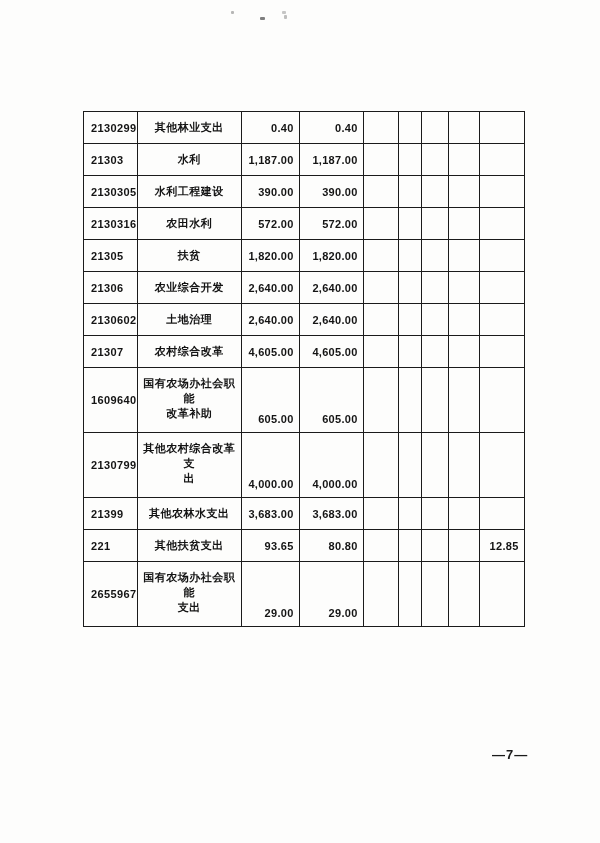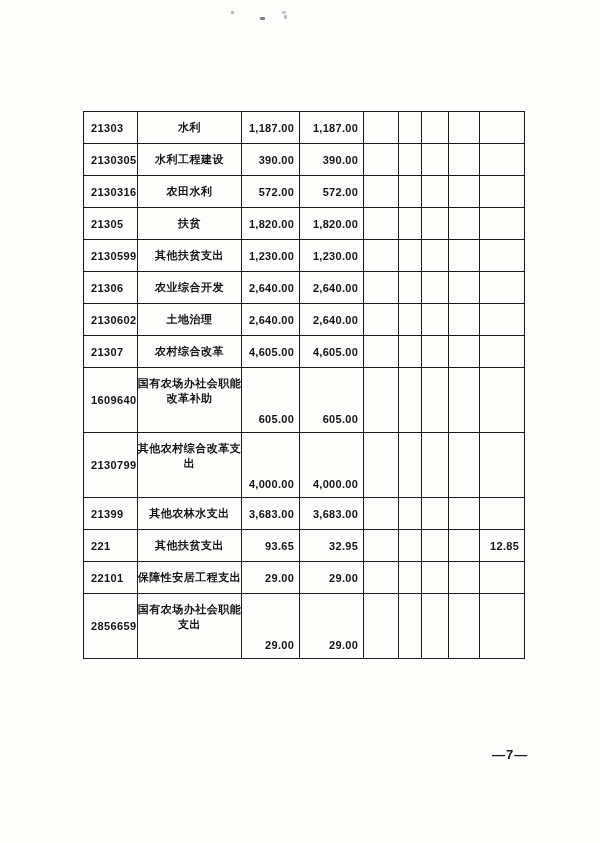--- a/index.html
+++ b/index.html
@@ -79,20 +79,33 @@
         <col style="width:58px">
       <col style="width:64px">
         <col style="width:35px">
         <col style="width:23px">
       <col style="width:27px">
         <col style="width:31px">
         <col style="width:45px">
     </colgroup>
     <tbody>
         <tr class="single">
+    <td class="c-code">2130299</td>
+    <td class="c-name">
+            <div class="one-line">其他林业支出</div>
+          </td>
+    <td class="c-num">0.40</td>
+    <td class="c-num">0.40</td>
+    <td></td>
+    <td></td>
+    <td></td>
+    <td></td>
+    <td class="c-num"></td>
+  </tr>
+        <tr class="single">
     <td class="c-code">21303</td>
     <td class="c-name">
             <div class="one-line">水利</div>
           </td>
     <td class="c-num">1,187.00</td>
     <td class="c-num">1,187.00</td>
     <td></td>
     <td></td>
     <td></td>
     <td></td>
@@ -124,33 +137,20 @@
     <td></td>
     <td class="c-num"></td>
   </tr>
         <tr class="single">
     <td class="c-code">21305</td>
     <td class="c-name">
             <div class="one-line">扶贫</div>
           </td>
     <td class="c-num">1,820.00</td>
     <td class="c-num">1,820.00</td>
-    <td></td>
-    <td></td>
-    <td></td>
-    <td></td>
-    <td class="c-num"></td>
-  </tr>
-        <tr class="single">
-    <td class="c-code">2130599</td>
-    <td class="c-name">
-            <div class="one-line">其他扶贫支出</div>
-          </td>
-    <td class="c-num">1,230.00</td>
-    <td class="c-num">1,230.00</td>
     <td></td>
     <td></td>
     <td></td>
     <td></td>
     <td class="c-num"></td>
   </tr>
         <tr class="single">
     <td class="c-code">21306</td>
     <td class="c-name">
             <div class="one-line">农业综合开发</div>
@@ -233,42 +233,29 @@
     <td></td>
     <td></td>
     <td class="c-num"></td>
   </tr>
         <tr class="single">
     <td class="c-code">221</td>
     <td class="c-name">
             <div class="one-line">其他扶贫支出</div>
           </td>
     <td class="c-num">93.65</td>
-    <td class="c-num">32.95</td>
+    <td class="c-num">80.80</td>
     <td></td>
     <td></td>
     <td></td>
     <td></td>
     <td class="c-num">12.85</td>
   </tr>
-        <tr class="single">
-    <td class="c-code">22101</td>
-    <td class="c-name">
-            <div class="one-line">保障性安居工程支出</div>
-          </td>
-    <td class="c-num">29.00</td>
-    <td class="c-num">29.00</td>
-    <td></td>
-    <td></td>
-    <td></td>
-    <td></td>
-    <td class="c-num"></td>
-  </tr>
         <tr class="tall">
-    <td class="c-code">2856659</td>
+    <td class="c-code">2655967</td>
     <td class="c-name">
             <div class="name-stack">
               <div>国有农场办社会职能</div>
               <div>支出</div>
             </div>
           </td>
     <td class="c-num">29.00</td>
     <td class="c-num">29.00</td>
     <td></td>
     <td></td>

